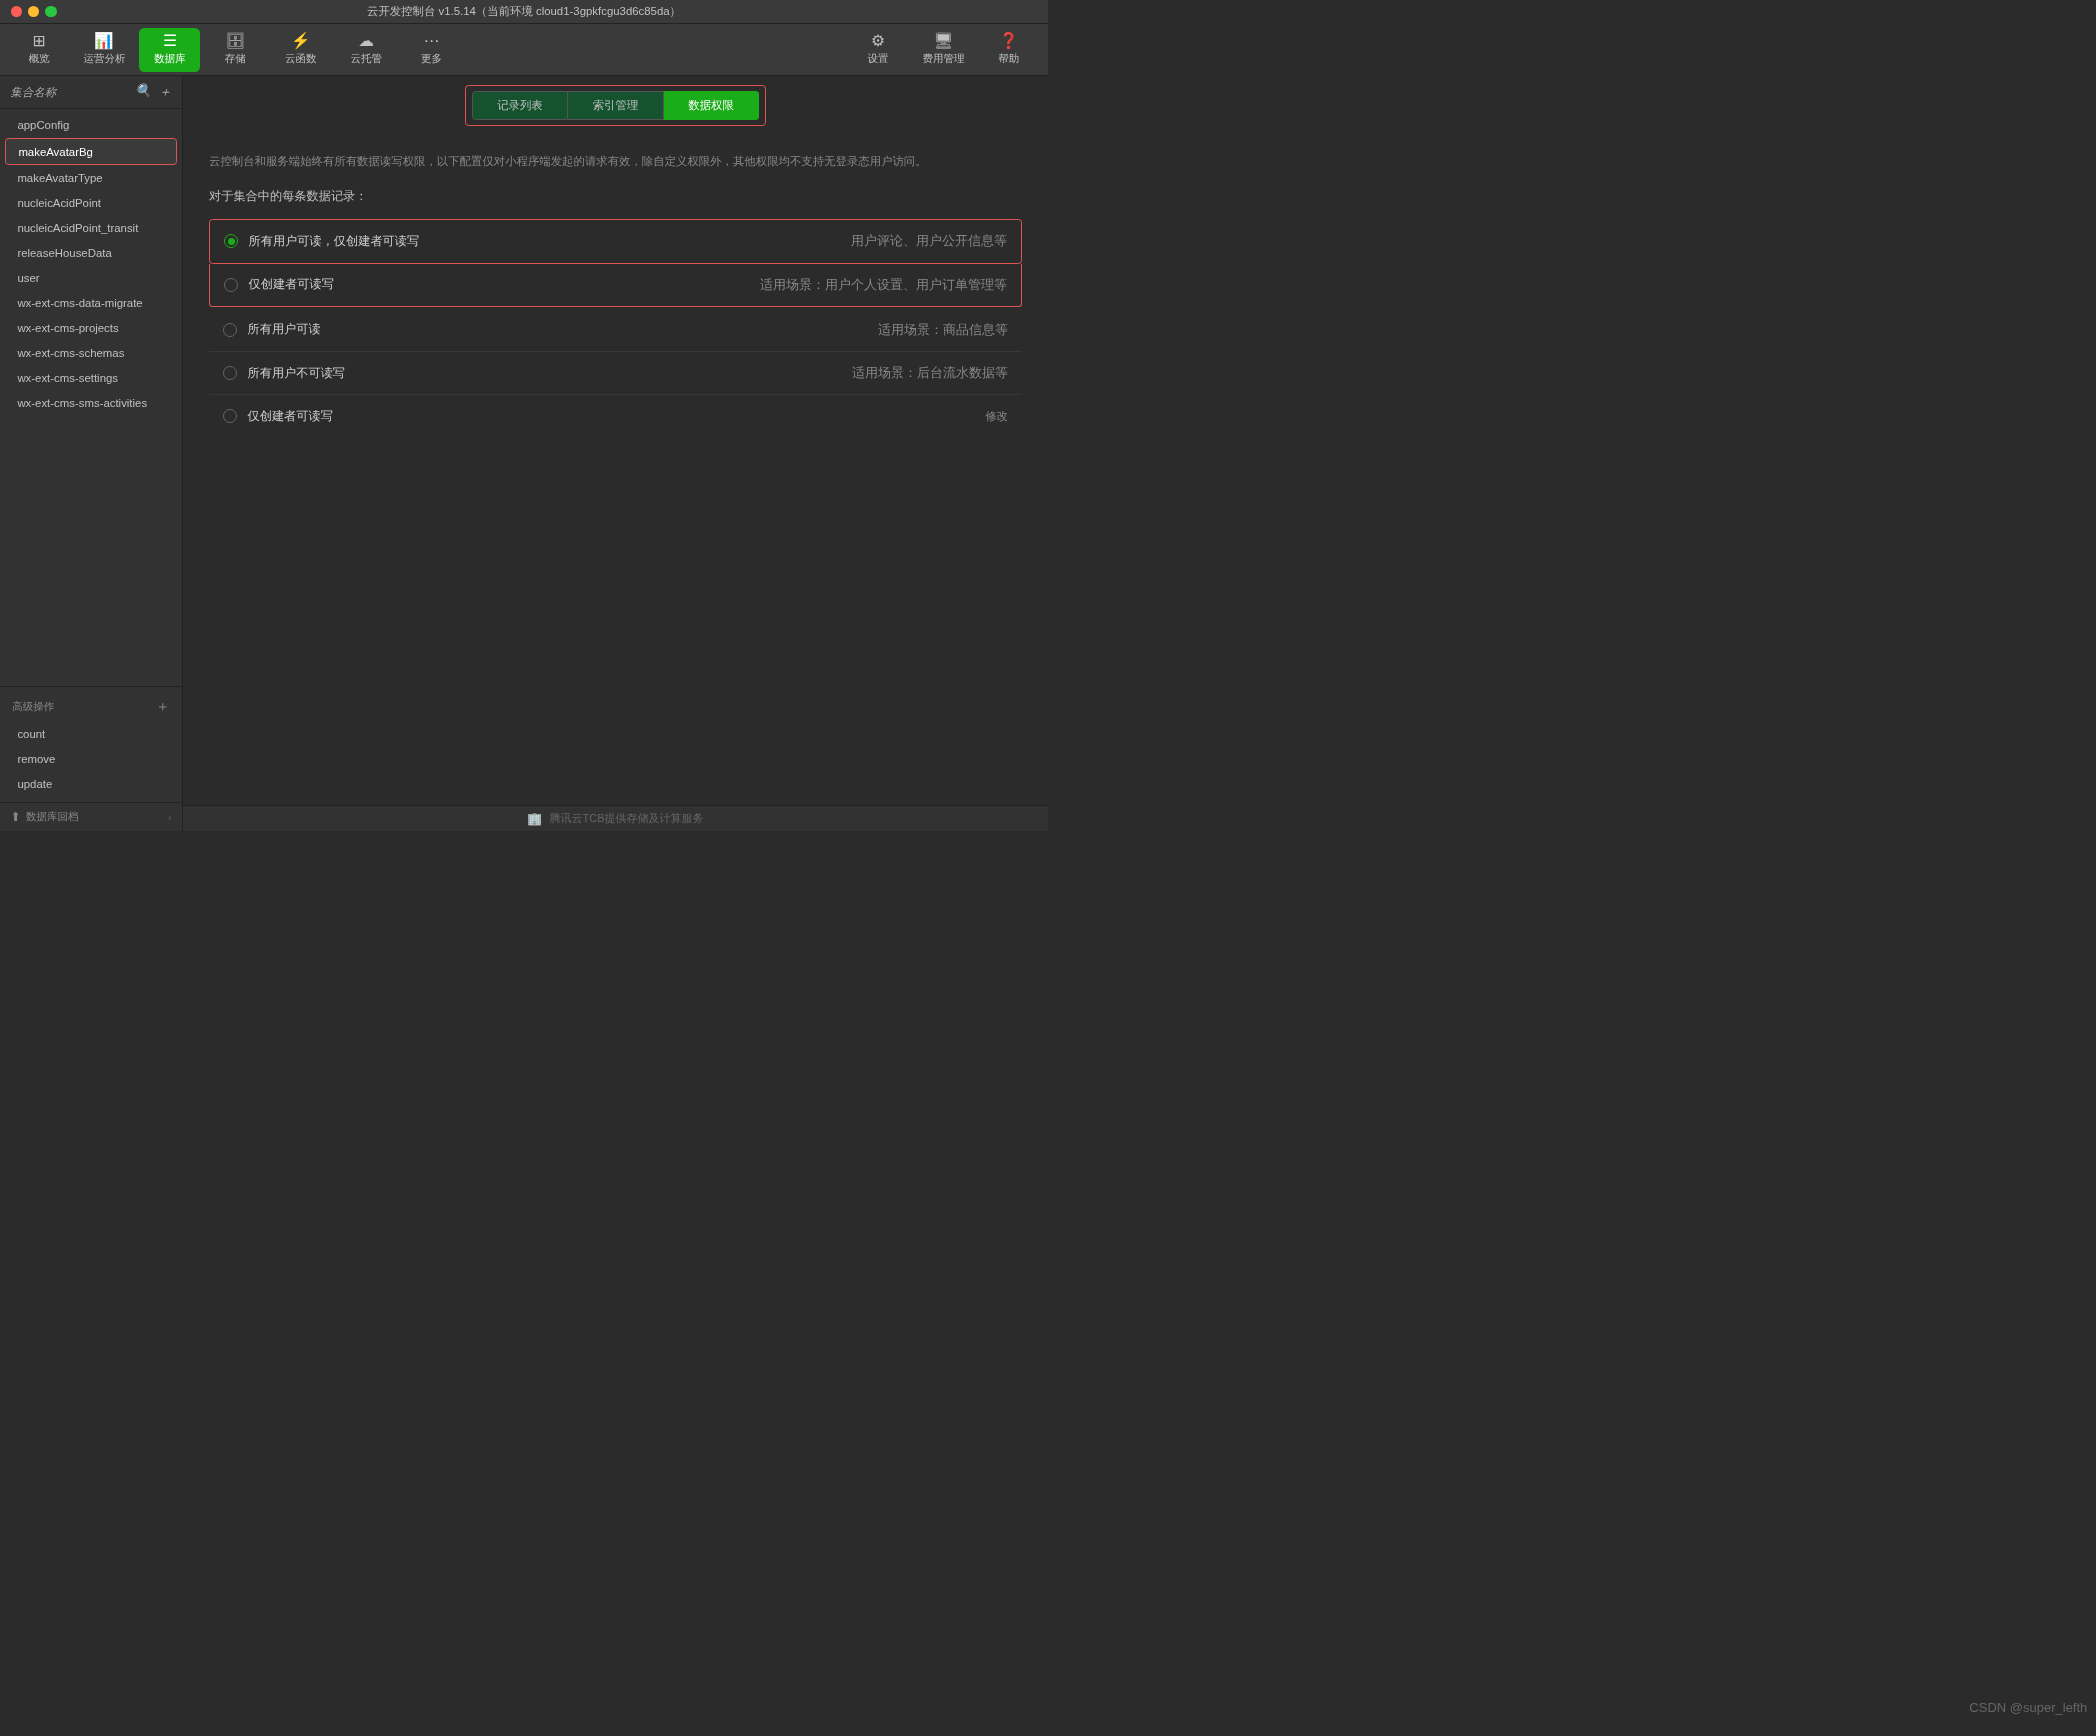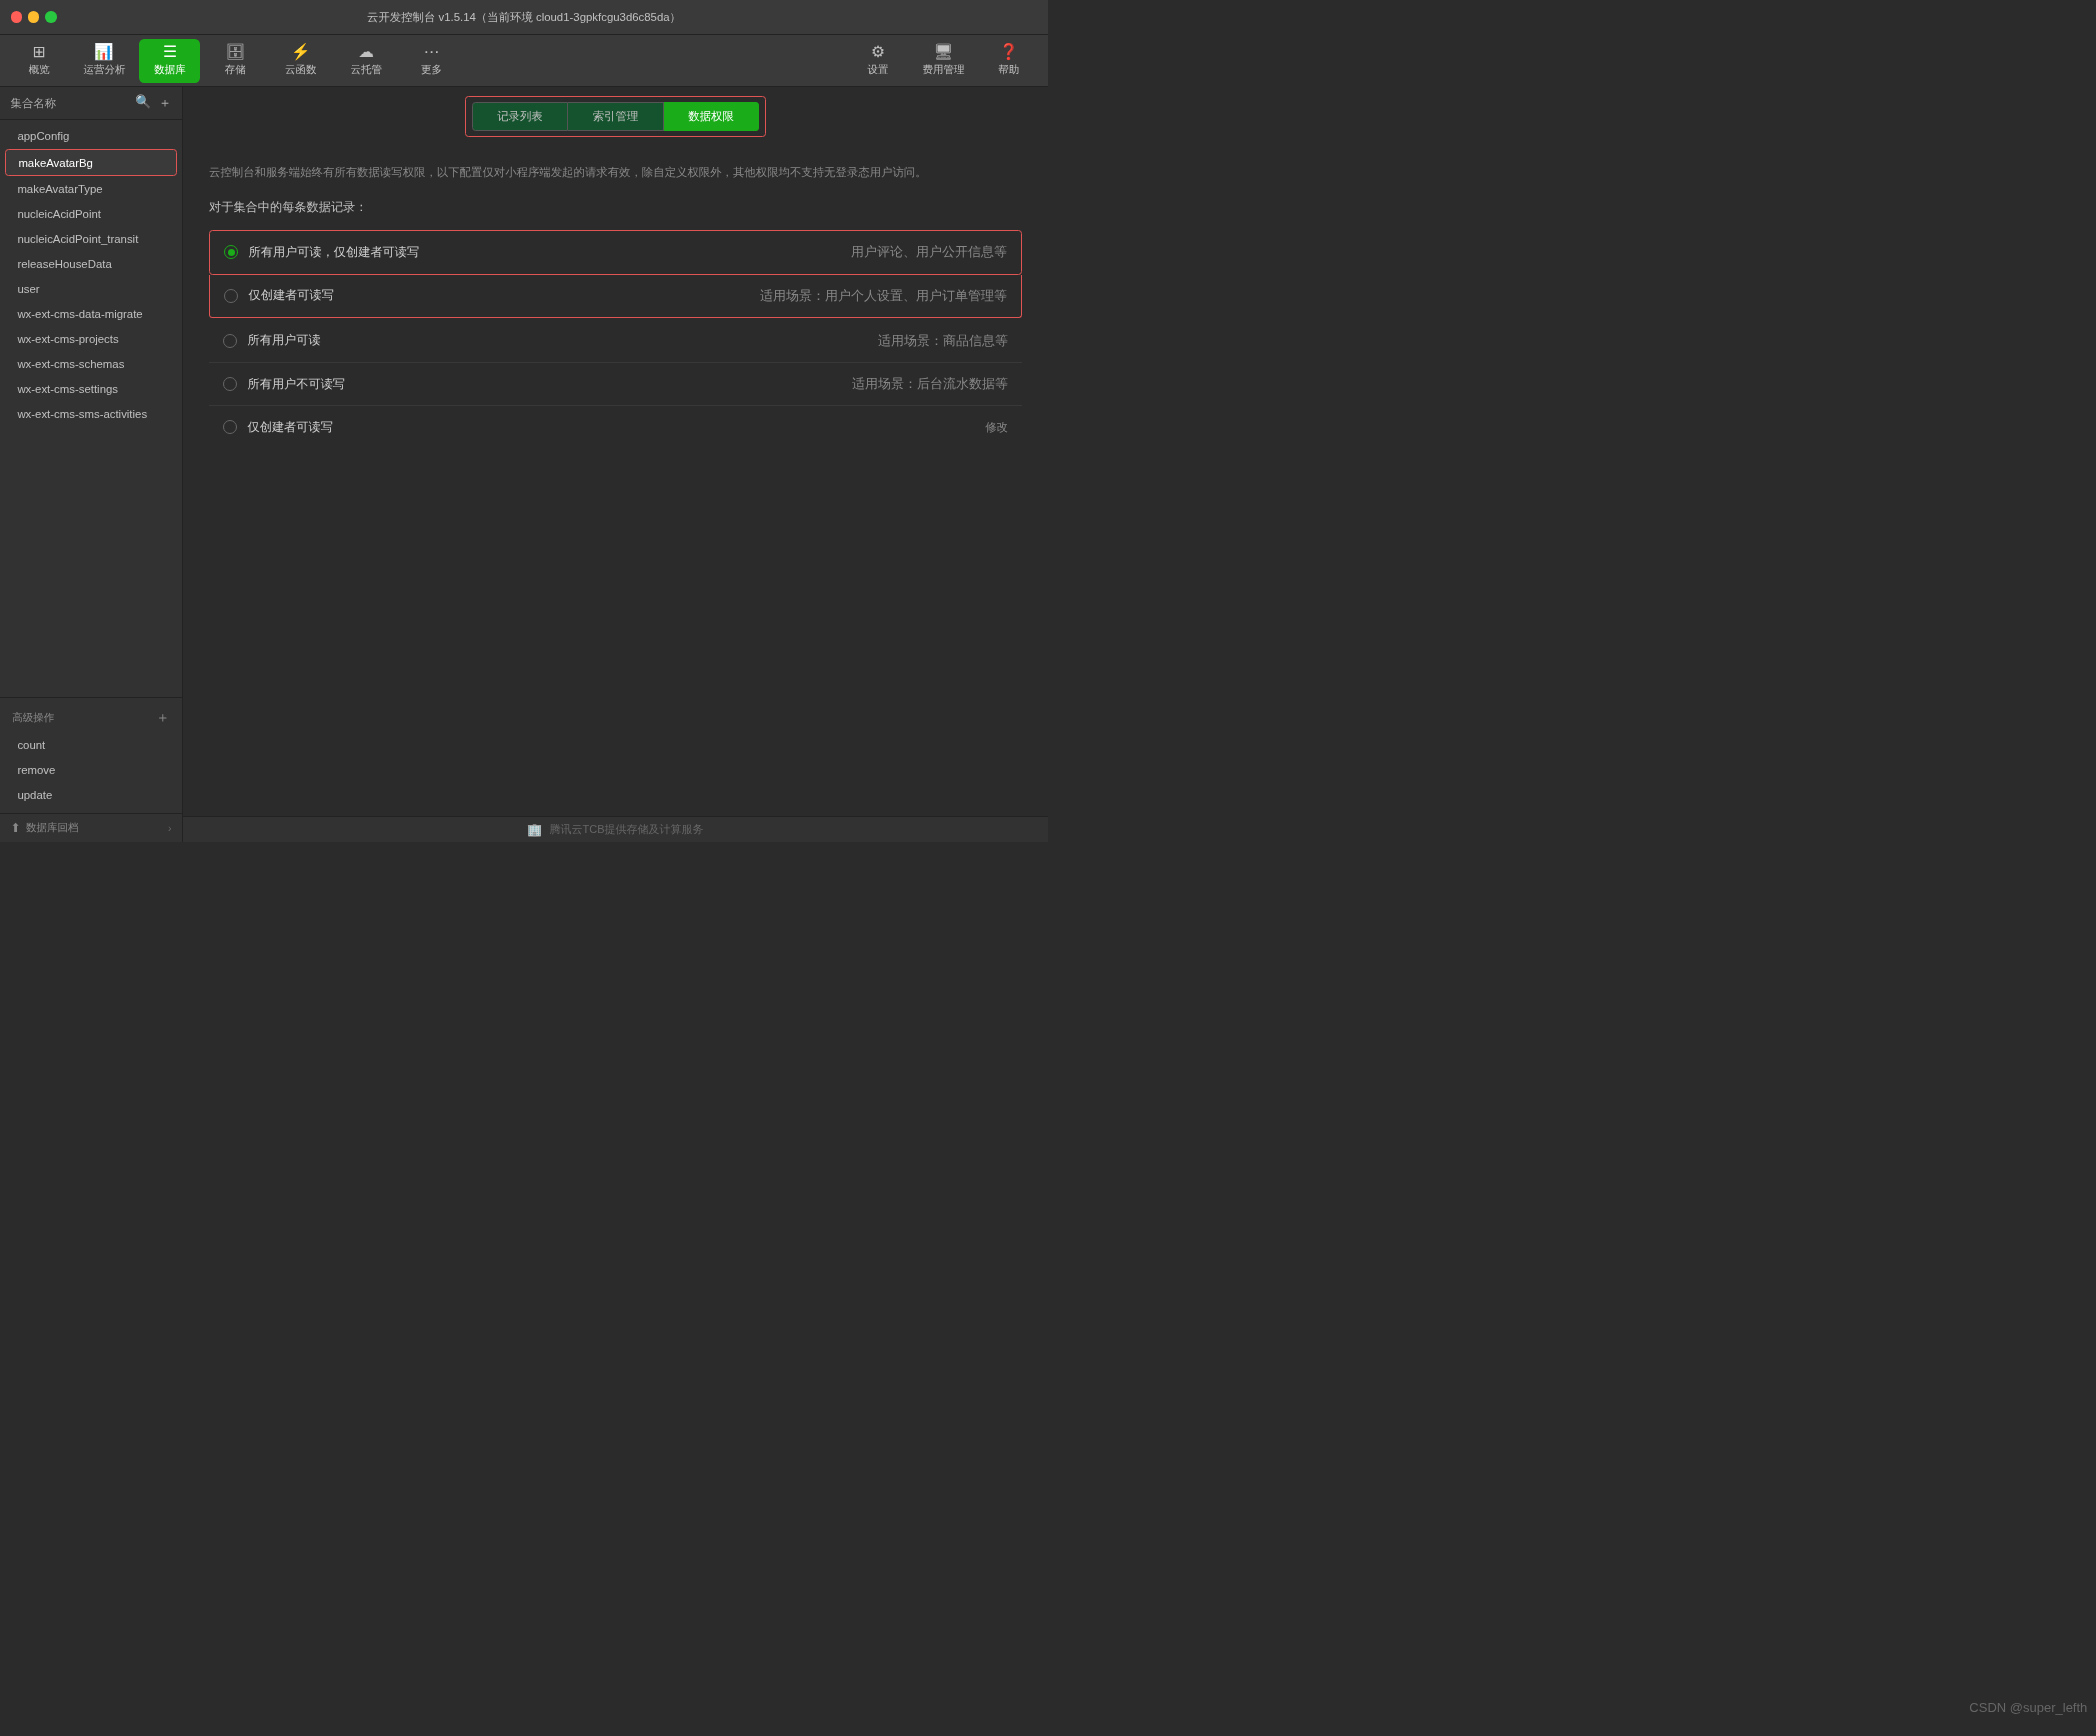--- a/index.html
+++ b/index.html
@@ -9,21 +9,21 @@
       color: #d0d0d0;
       width: 1048px;
       height: 868px;
       overflow: hidden;
       font-size: 11.4px;
     }
 
     
     .titlebar {
       background: #3a3a3a;
-      height: 35px;
+      height: 24px;
       display: flex;
       align-items: center;
       justify-content: center;
       position: relative;
       border-bottom: 0.9px solid #222;
     }
     .titlebar-buttons {
       position: absolute;
       left: 10.5px;
       display: flex;
@@ -95,20 +95,21 @@
       display: flex;
       flex-direction: column;
       overflow: hidden;
     }
     .sidebar-header {
       display: flex;
       align-items: center;
       justify-content: space-between;
       padding: 7px 10.5px;
       border-bottom: 0.9px solid #222;
+      font-style: italic;
     }
     .sidebar-header-title {
       font-size: 11.4px;
       color: #aaa;
     }
     .sidebar-header-actions {
       display: flex;
       gap: 7px;
     }
     .sidebar-header-actions span {

